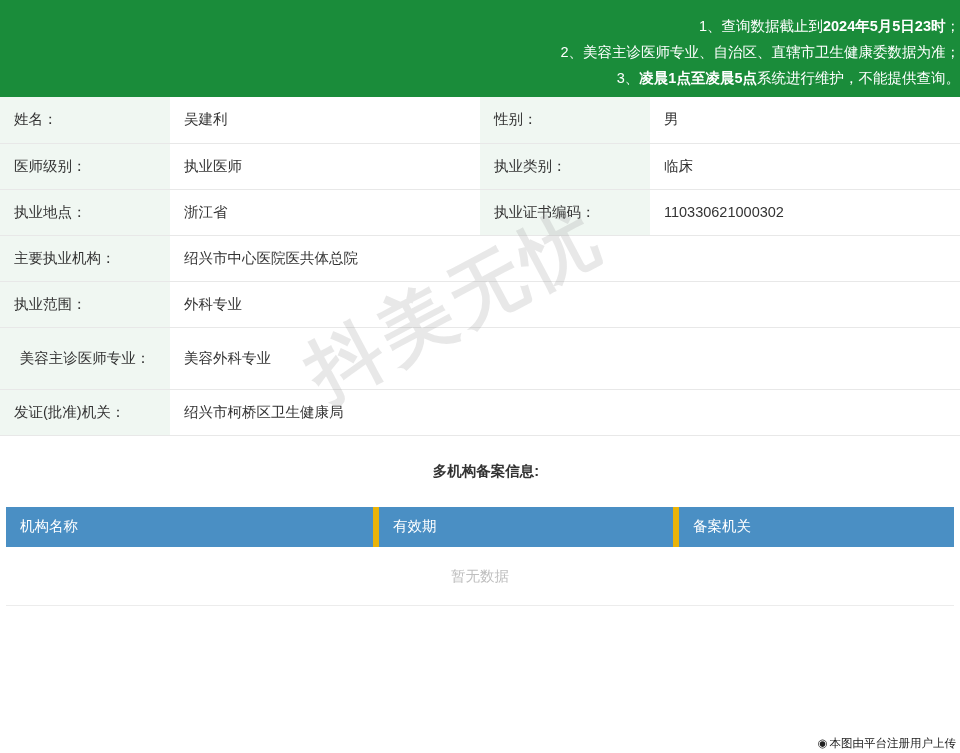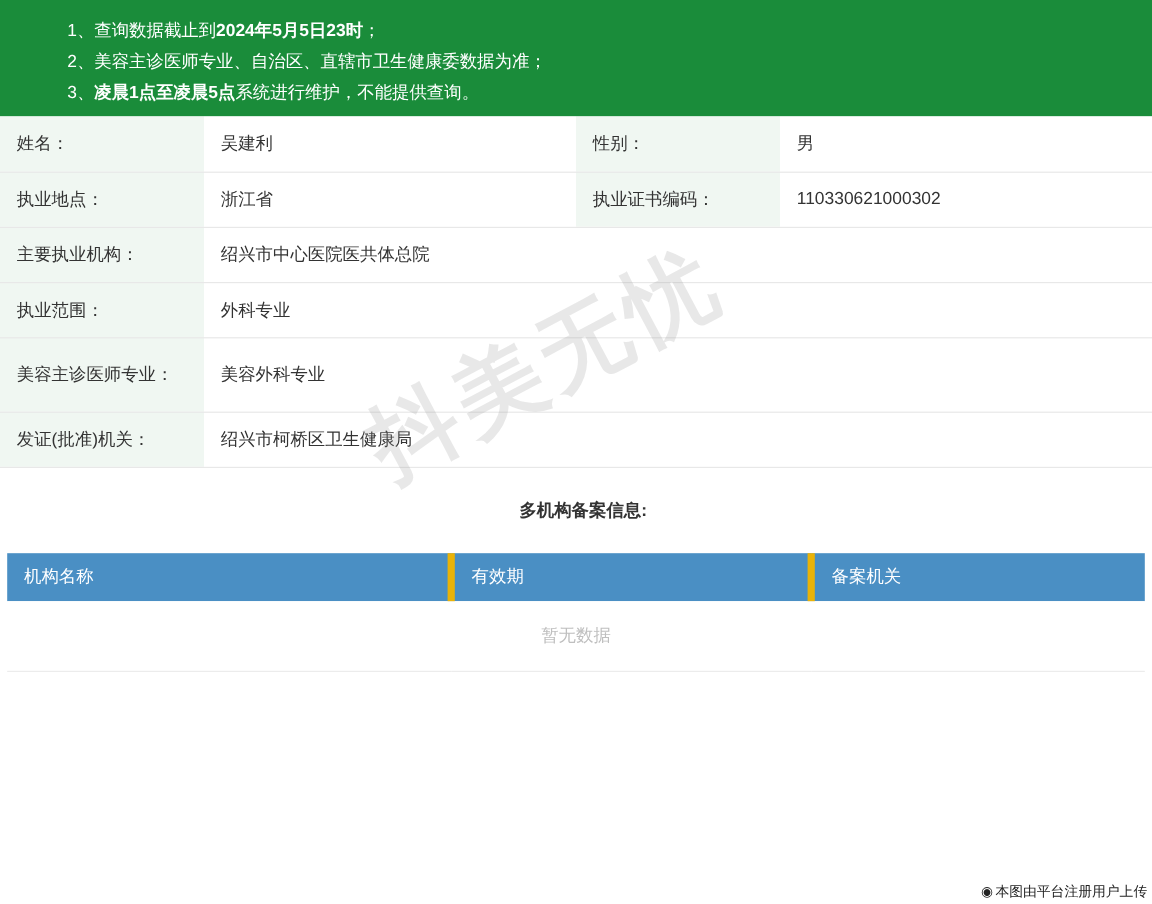--- a/index.html
+++ b/index.html
@@ -26,20 +26,21 @@
   .notice ol {
     margin: 0;
     padding: 0;
     list-style: none;
   }
   .notice li {
     font-size: 14.5px;
     line-height: 26px;
     padding-left: 56px;
     white-space: nowrap;
+    text-align: right;
   }
   .notice .num { display: inline; }
   .notice b { font-weight: bold; }
 
   
   .info-table {
     width: 960px;
     border-collapse: collapse;
     table-layout: fixed;
   }
@@ -57,21 +58,21 @@
     color: #333;
     width: 170px;
   }
   .info-table td.value {
     background: #ffffff;
     width: 310px;
   }
   .info-table td.label2 { width: 170px; background: #f0f7f2; }
   .info-table td.value2 { width: 310px; background: #ffffff; }
   .info-table tr.tall td { height: 62px; }
-  .info-table td.wrap { white-space: normal; }
+  .info-table td.wrap { white-space: normal; text-align: center; }
 
   
   .watermark {
     position: absolute;
     left: 330px;
     top: 255px;
     width: 330px;
     height: 230px;
     pointer-events: none;
     z-index: 5;
@@ -168,20 +169,26 @@
 
   <table class="info-table">
     <tbody>
       <tr>
         <td class="label">姓名：</td>
         <td class="value">吴建利</td>
         <td class="label2">性别：</td>
         <td class="value2">男</td>
       </tr>
       <tr>
+        <td class="label">医师级别：</td>
+        <td class="value">执业医师</td>
+        <td class="label2">执业类别：</td>
+        <td class="value2">临床</td>
+      </tr>
+      <tr>
         <td class="label">执业地点：</td>
         <td class="value">浙江省</td>
         <td class="label2">执业证书编码：</td>
         <td class="value2">110330621000302</td>
       </tr>
       <tr>
         <td class="label">主要执业机构：</td>
         <td class="value" colspan="3">绍兴市中心医院医共体总院</td>
       </tr>
       <tr>

